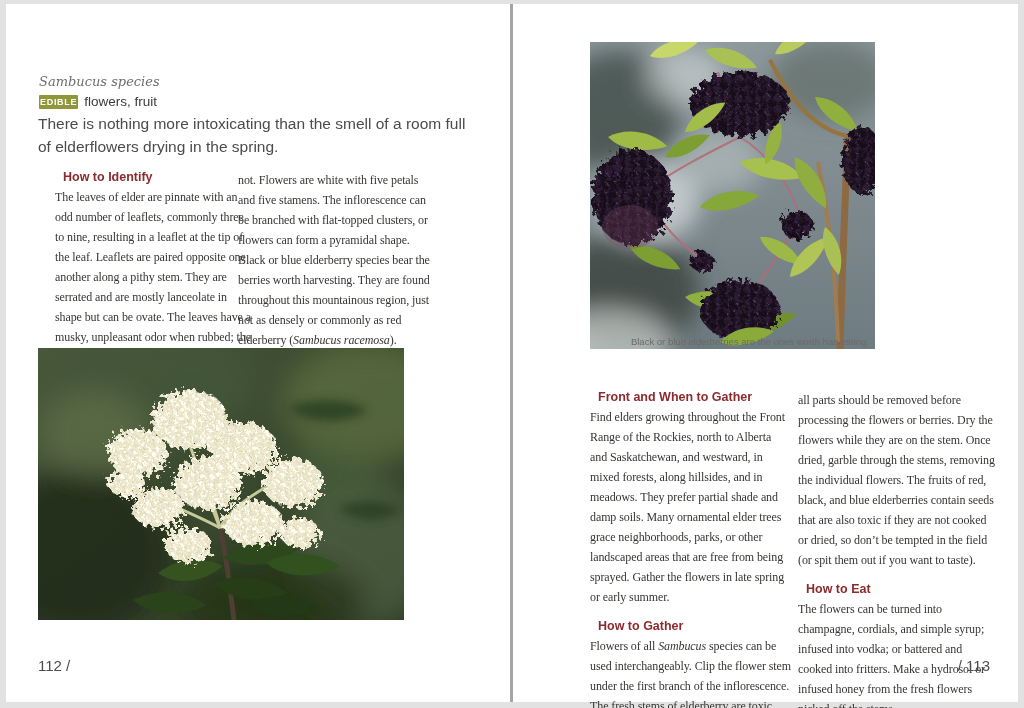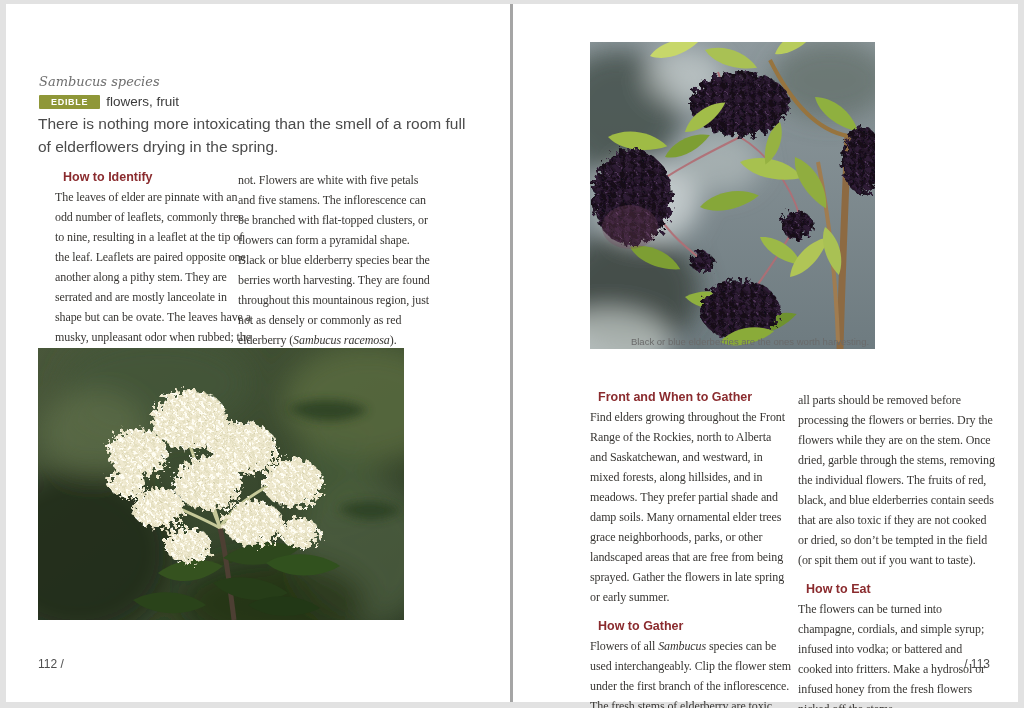--- a/index.html
+++ b/index.html
@@ -9,21 +9,21 @@
   .page-left{left:6px;width:504px;border-right:3px solid #a5a5a5;}
   .page-right{left:513px;width:505px;}
 
   .title{position:absolute;left:31px;top:26px;margin:0;
          font-family:"DejaVu Serif","Liberation Serif",serif;font-weight:normal;
          font-size:34px;line-height:38px;color:var(--title_green,#5a5c21);}
   .species{position:absolute;left:33px;top:70px;
            font-family:"DejaVu Serif",serif;font-style:italic;font-size:13px;color:#6e6e6e;}
   .badge-row{position:absolute;left:33px;top:90px;display:flex;align-items:center;gap:6px;}
   .badge{background:var(--badge_green,#8f9738);color:#fff;font-size:9px;font-weight:bold;
-         letter-spacing:.7px;padding:2px 12px;border-radius:1px;}
+         letter-spacing:.7px;padding:2px 1px;border-radius:1px;}
   .badge-suffix{font-size:13.5px;color:#3b3b3b;}
   .intro{position:absolute;left:32px;top:108px;width:442px;margin:0;
          font-size:15.5px;line-height:23px;color:#4b4b4b;}
 
   .sec-heading{margin:0 0 3px 8px;font-size:12.5px;font-weight:bold;
                color:var(--heading_red,#8a2b2e);}
   .mt{margin-top:12px;}
   .body{margin:0;font-family:"Liberation Serif","DejaVu Serif",serif;
         font-size:12px;line-height:20px;color:var(--body_text,#383633);letter-spacing:-0.1px;}
   .col{position:absolute;}
@@ -33,21 +33,21 @@
   .rp-col2{left:285px;top:386px;width:200px;}
 
   .photo{position:absolute;margin:0;overflow:hidden;background:#3a4a2f;}
   .photo svg{display:block;width:100%;height:100%;}
   .lp-photo{left:32px;top:344px;width:366px;height:272px;}
   .rp-photo{left:77px;top:38px;width:285px;height:307px;}
   .caption{position:absolute;font-size:9.5px;line-height:12px;color:#6a6a6a;}
   .lp-caption{left:32px;top:622px;width:390px;}
   .rp-caption{left:77px;top:332px;width:320px;text-align:center;}
 
-  .pagenum{position:absolute;top:653px;font-size:12px;color:#4d4d4d;}
+  .pagenum{position:absolute;top:653px;font-size:15px;color:#4d4d4d;}
   .pn-left{left:32px;}
   .pn-right{right:28px;text-align:right;}
 </style>
 </head>
 <body>
 
 <div class="spread">
 
   <div class="page page-left">
     <div class="species">Sambucus species</div>

